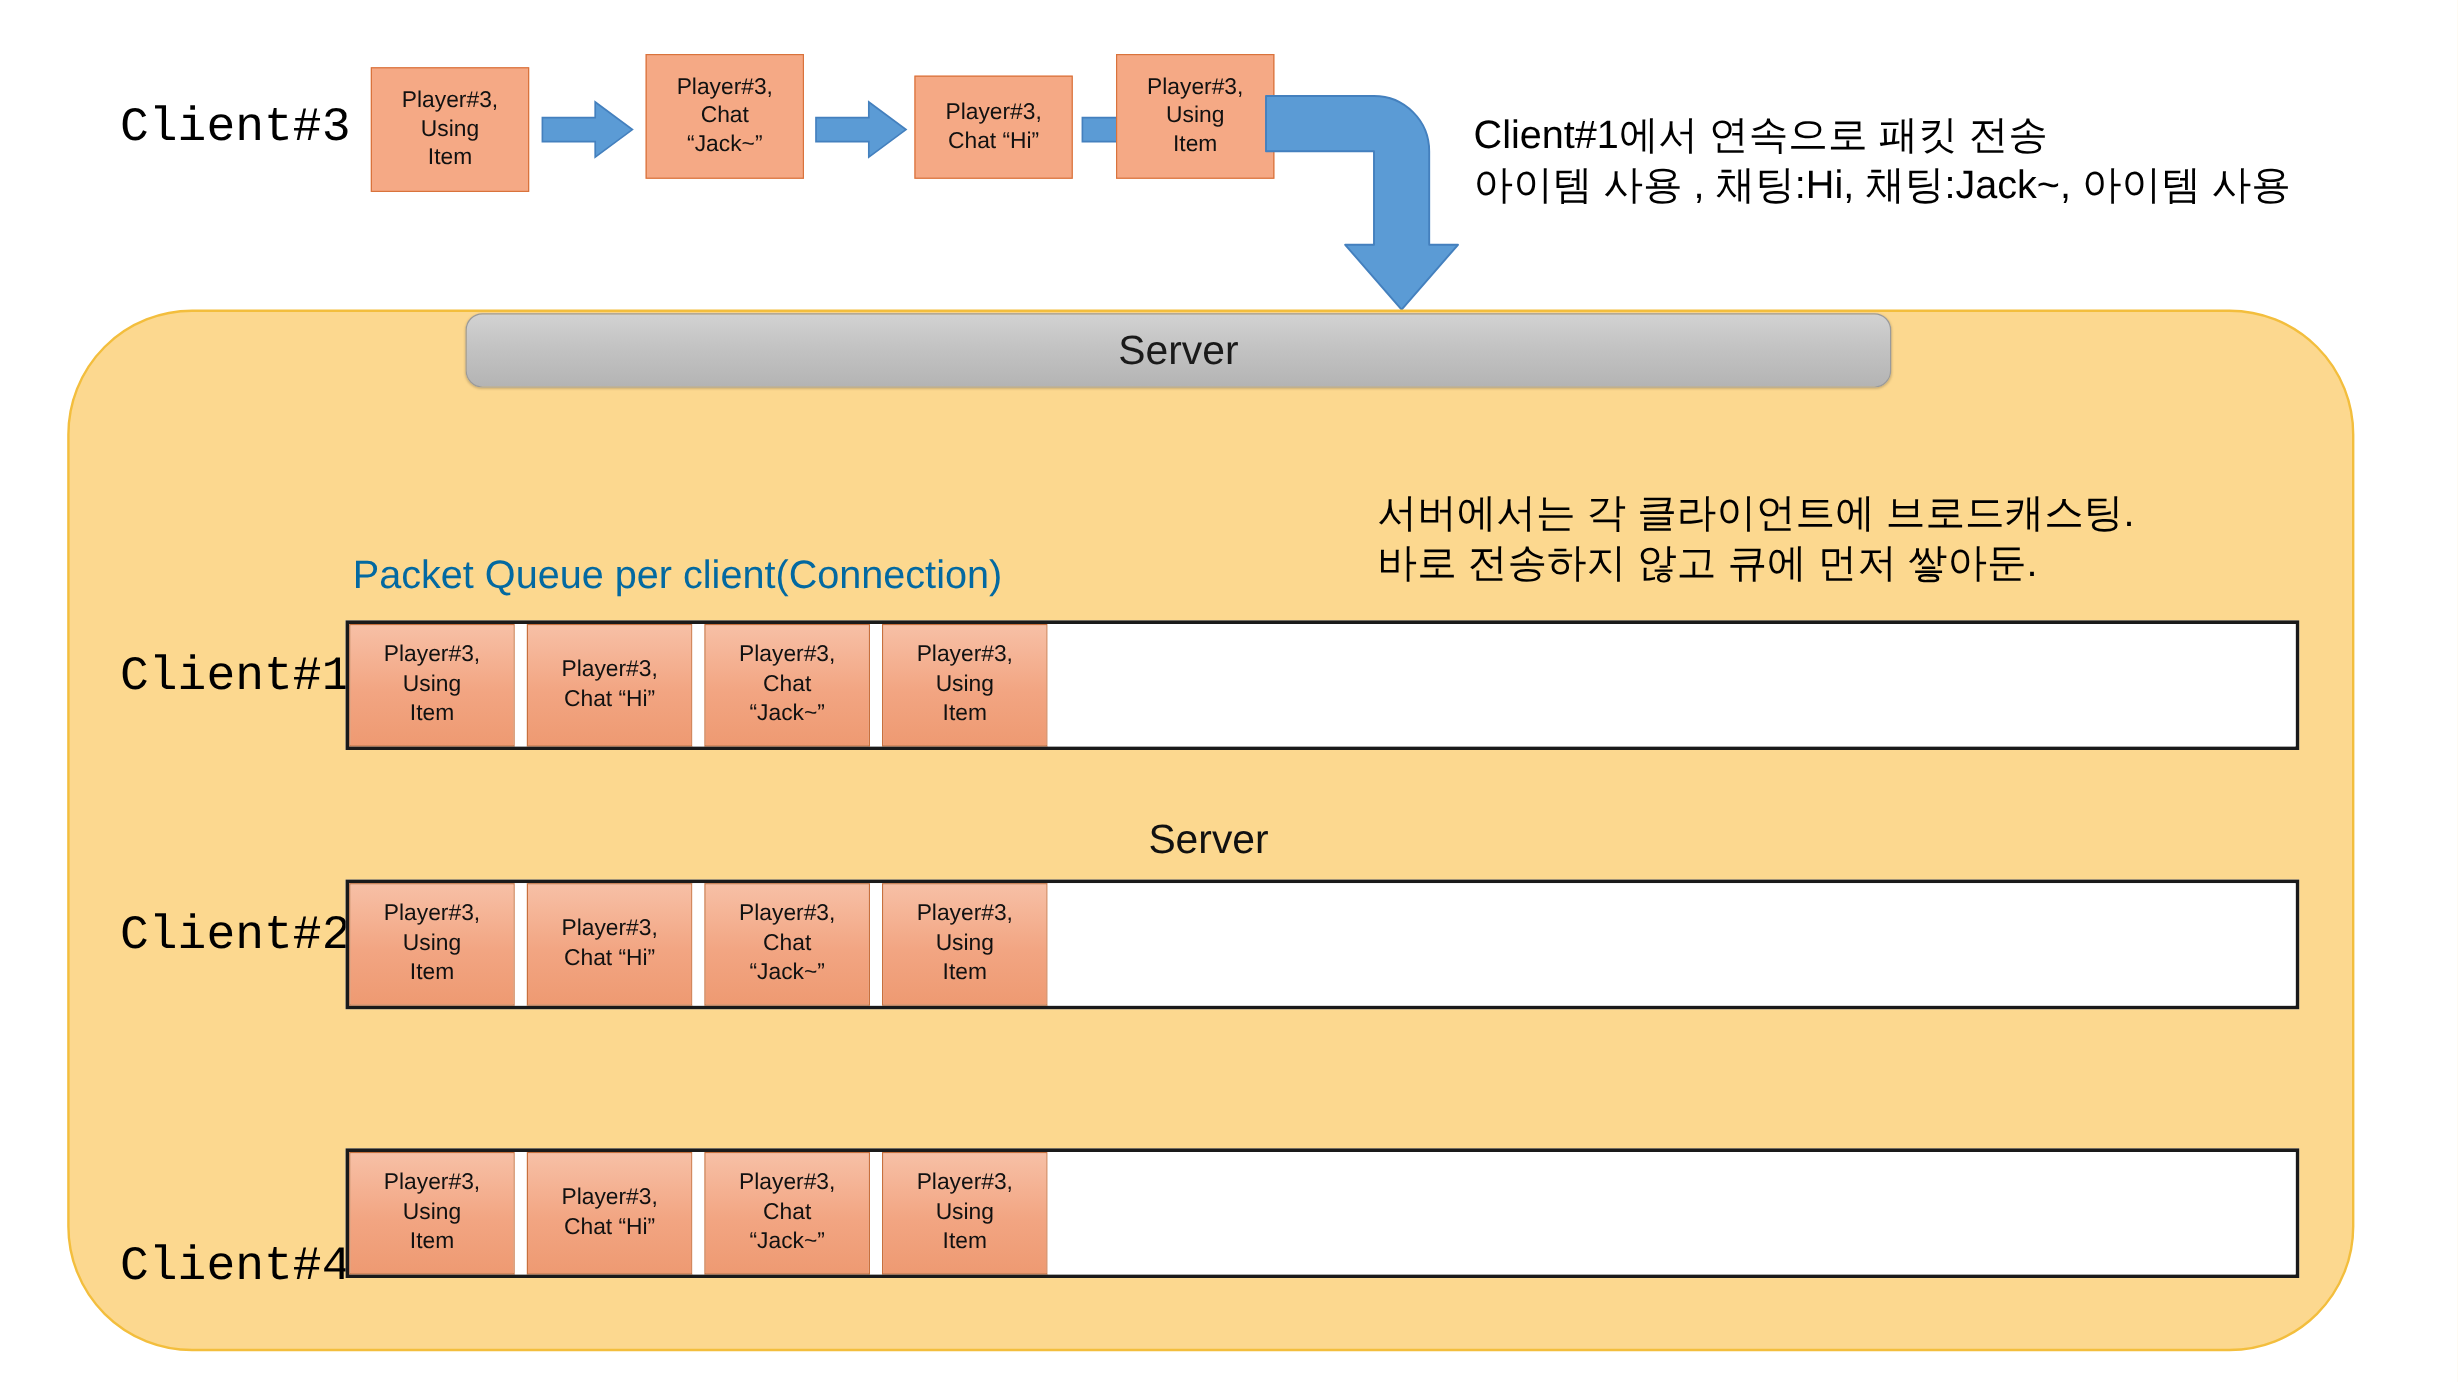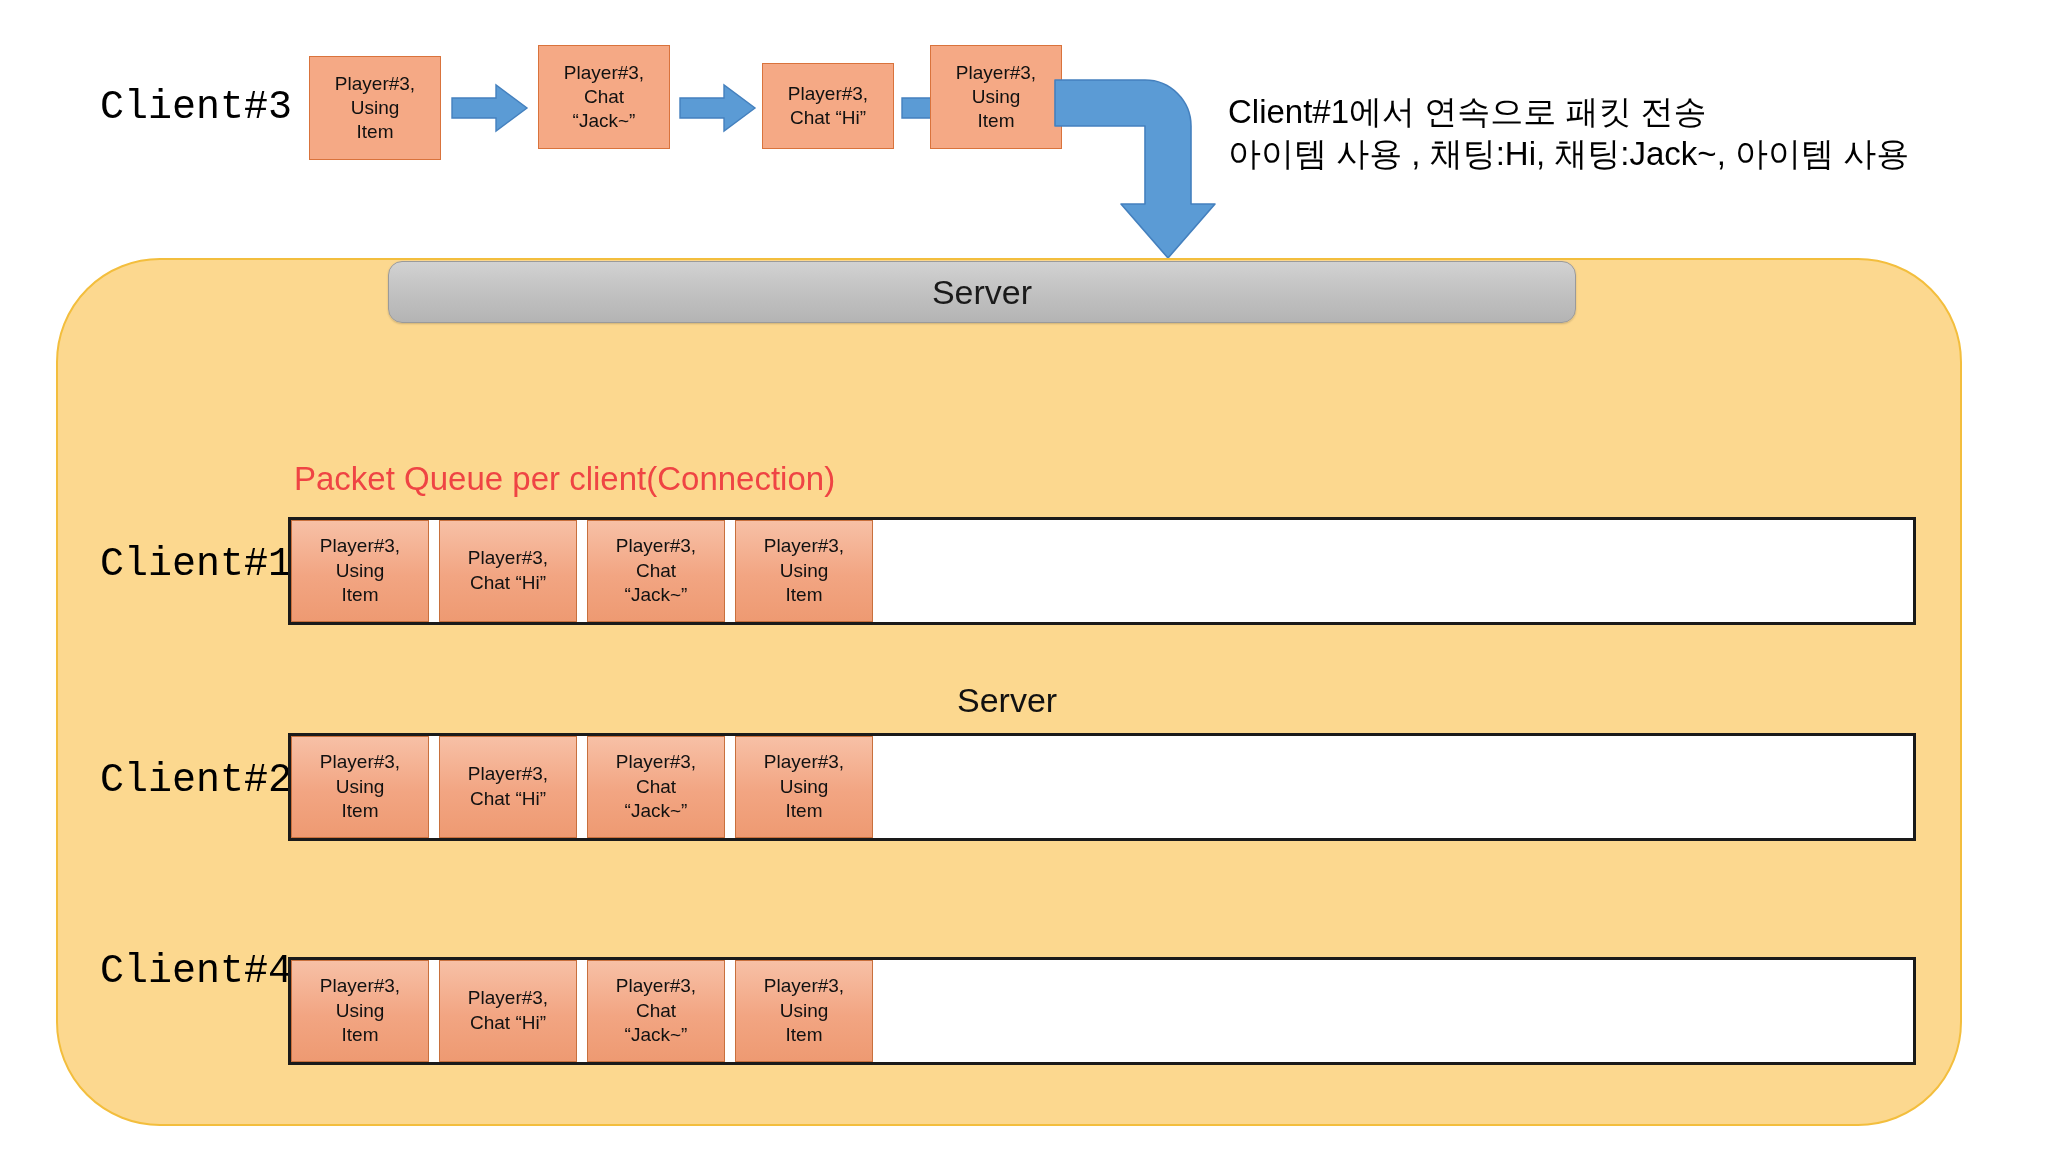--- a/index.html
+++ b/index.html
@@ -101,21 +101,21 @@
     font-size: 33px;
     line-height: 1.26;
     color: #000000;
     white-space: pre-line;
     font-family: "Liberation Sans", "DejaVu Sans", sans-serif;
     margin-top: 41px;
   }
 
   .section-heading {
     font-size: 33px;
-    color: #ef4444;
+    color: #0369a1;
     white-space: nowrap;
   }
   .inner-server-label {
     font-size: 34px;
     color: #111111;
     white-space: nowrap;
   }
 
   svg { display: block; overflow: visible; }
 </style>
@@ -186,20 +186,22 @@
 
   <div class="abs note" style="left:1228px; top:50px; width:820px;">Client#1에서 연속으로 패킷 전송
 아이템 사용 , 채팅:Hi, 채팅:Jack~, 아이템 사용</div>
 
   <div class="abs" id="server-panel" style="left:56px; top:258px; width:1906px; height:868px;"></div>
 
   <div class="abs" id="server-bar" style="left:388px; top:261px; width:1188px; height:62px;">
     <span>Server</span>
   </div>
 
+  <div class="abs note" style="left:1148px; top:365px; width:800px;">서버에서는 각 클라이언트에 브로드캐스팅.
+바로 전송하지 않고 큐에 먼저 쌓아둔.</div>
 
   <div class="abs section-heading" style="left:294px; top:460px;">Packet Queue per client(Connection)</div>
 
   <div class="abs inner-server-label" style="left:957px; top:681px;">Server</div>
 
   <div class="abs client-label" style="left:100px; top:545px;">Client#1</div>
 
   <div class="abs queue-shell" style="left:288px; top:517px; width:1628px; height:108px;">
     <div class="queue-packet" style="width:138px;">
       <span style="white-space:pre-line;">Player#3,
@@ -247,21 +249,21 @@
     </div>
     <div class="queue-gap" style="width:10px;"></div>
     <div class="queue-packet" style="width:138px;">
       <span style="white-space:pre-line;">Player#3,
 Using
 Item</span>
     </div>
     <div class="queue-empty"></div>
   </div>
 
-  <div class="abs client-label" style="left:100px; top:952px;text-align:right;">Client#4</div>
+  <div class="abs client-label" style="left:100px; top:1037px;text-align:right;">Client#4</div>
 
   <div class="abs queue-shell" style="left:288px; top:957px; width:1628px; height:108px;">
     <div class="queue-packet" style="width:138px;">
       <span style="white-space:pre-line;">Player#3,
 Using
 Item</span>
     </div>
     <div class="queue-gap" style="width:10px;"></div>
     <div class="queue-packet" style="width:138px;">
       <span style="white-space:pre-line;">Player#3,

